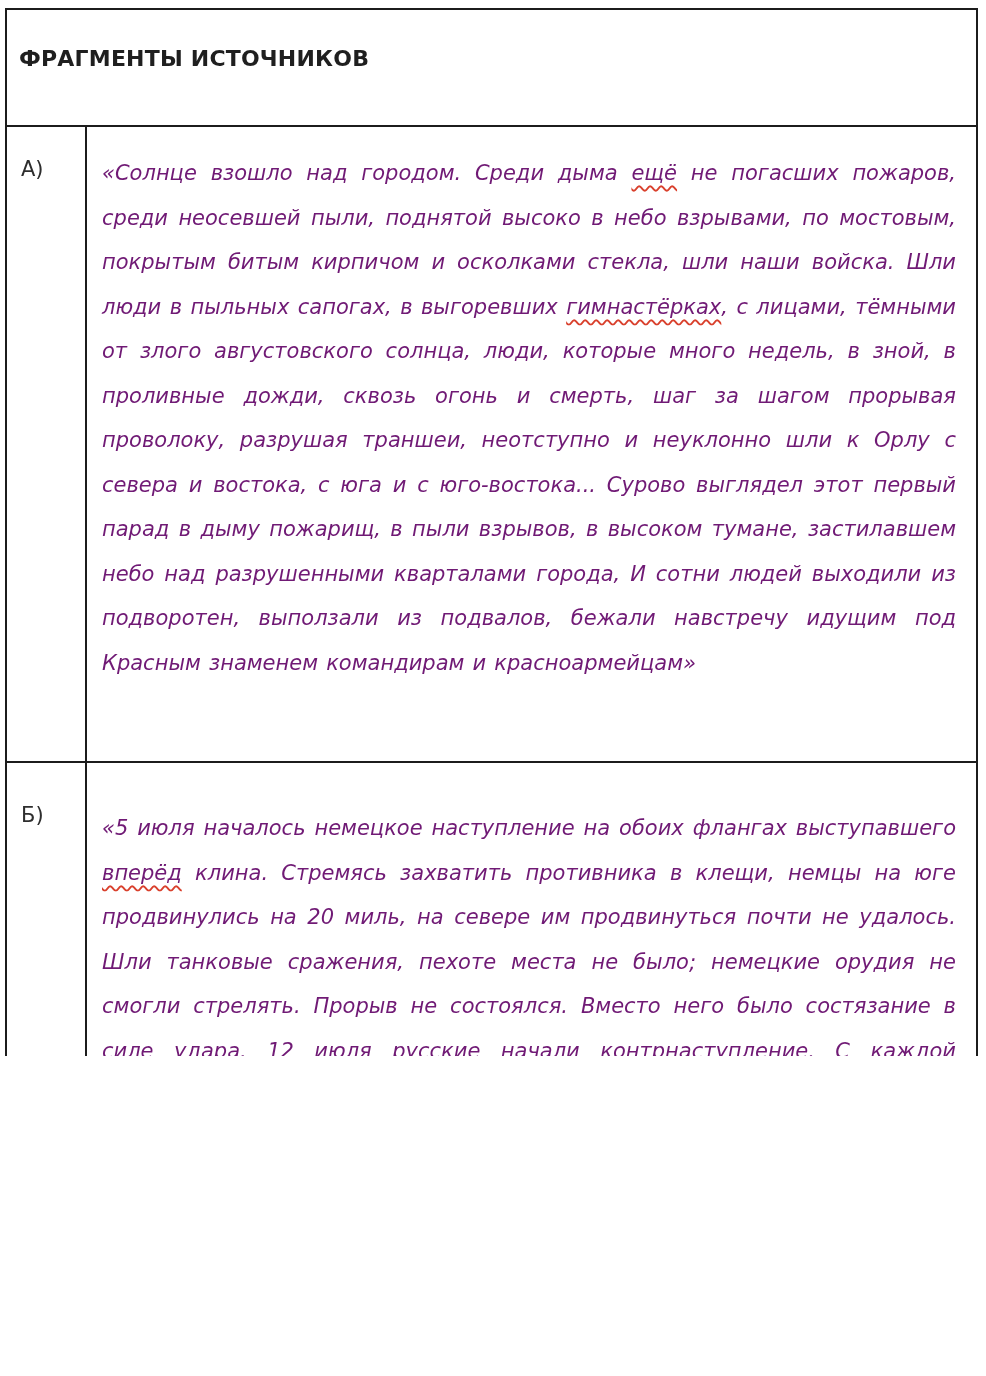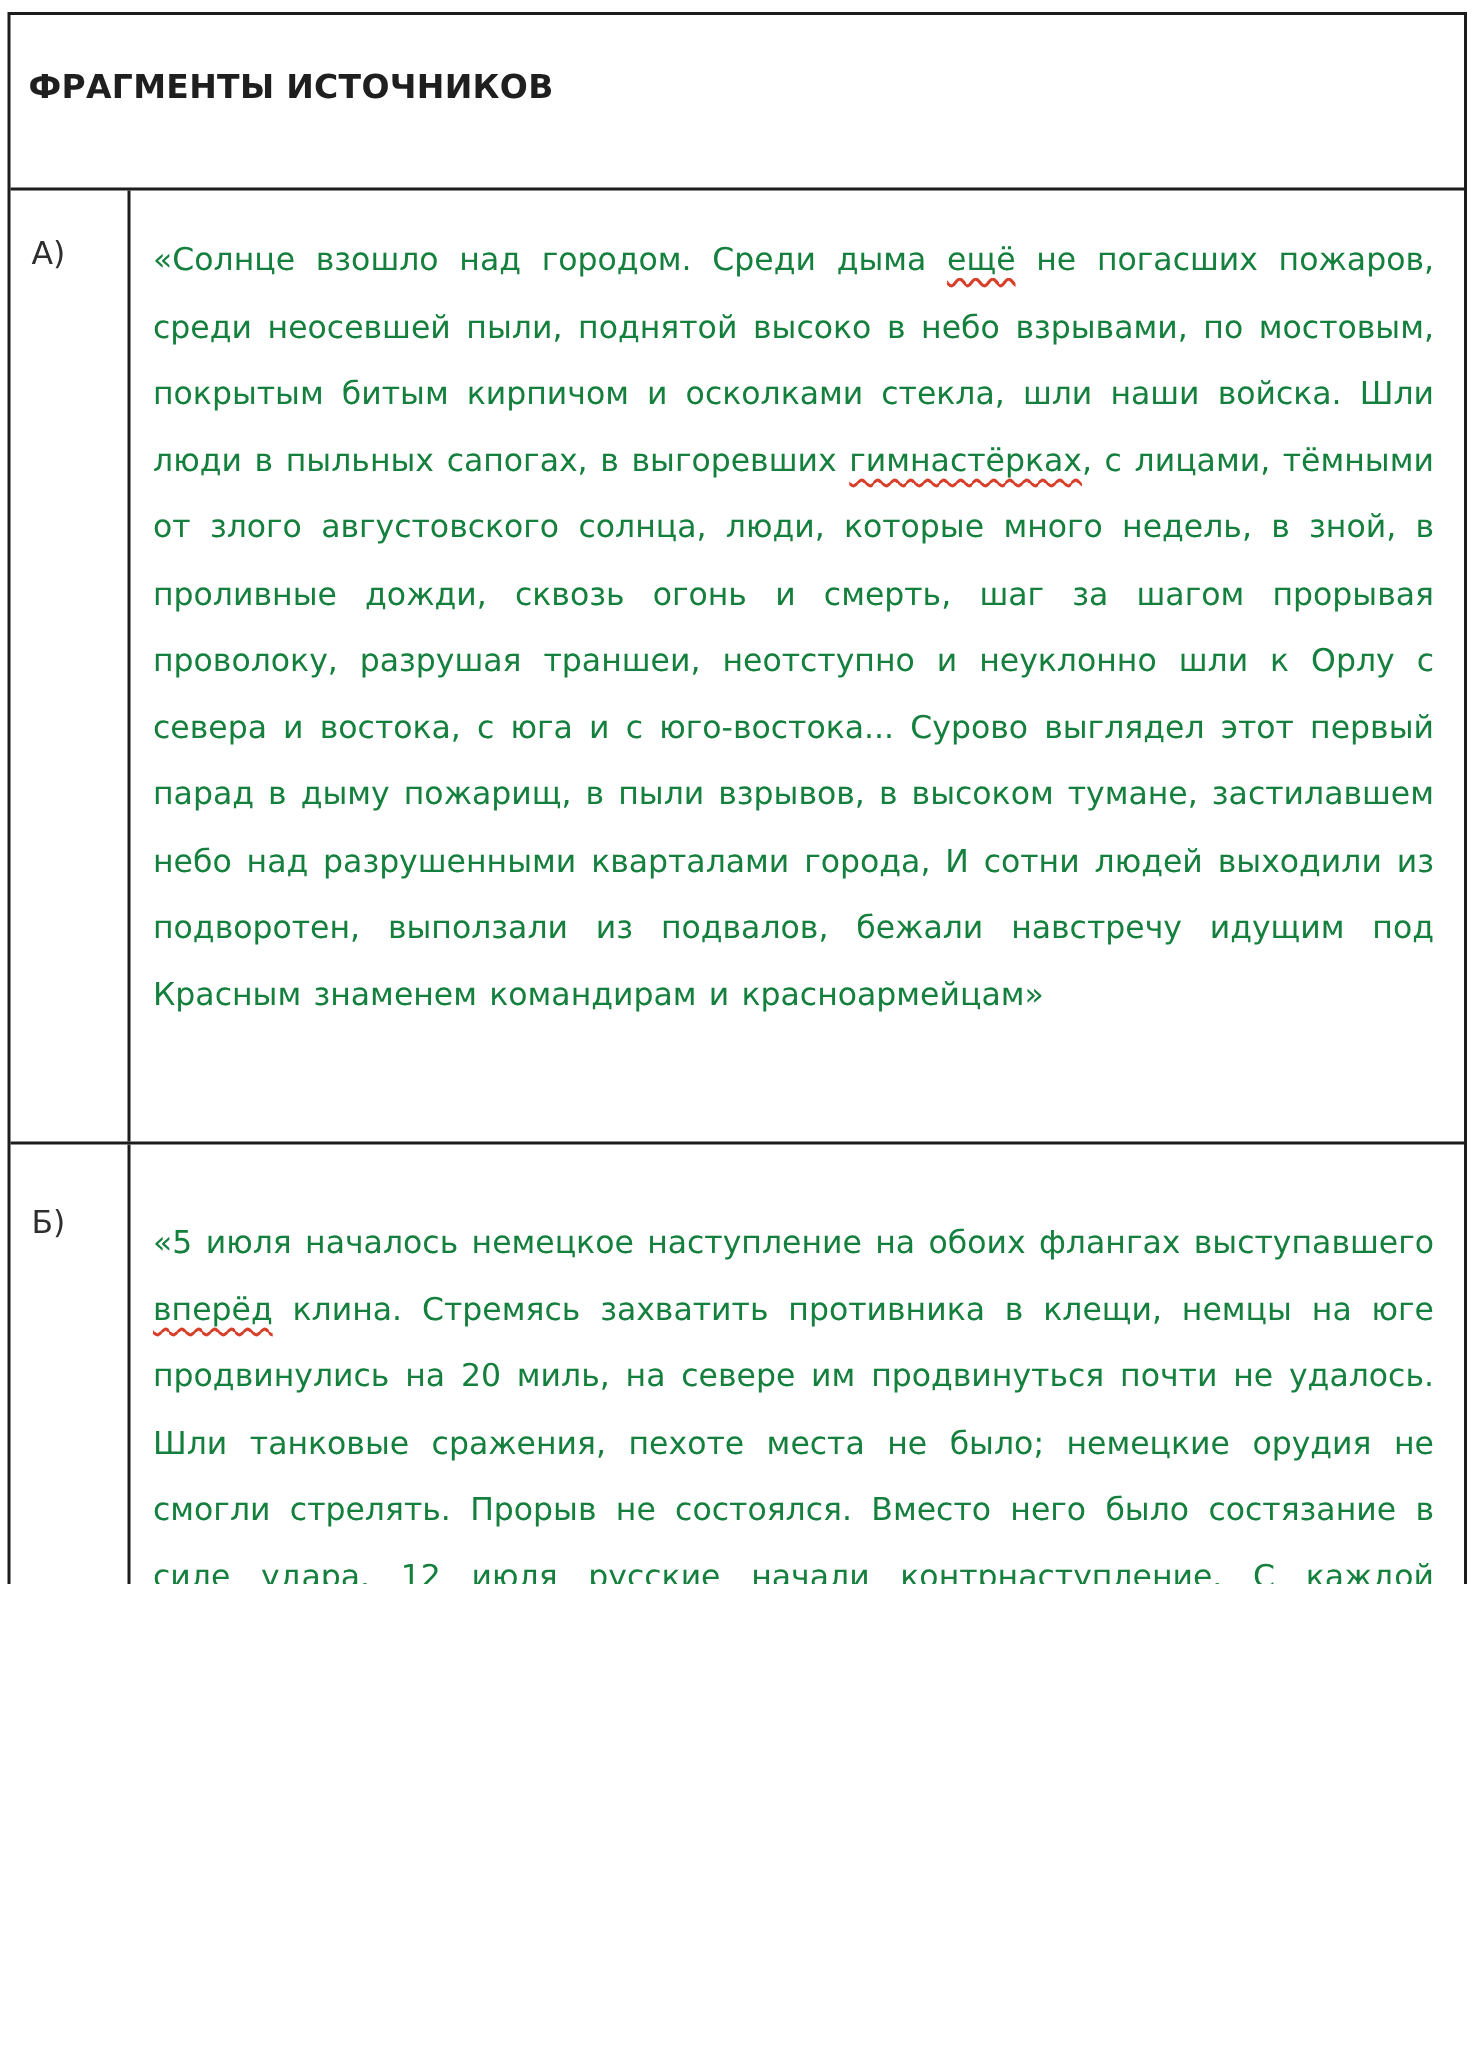--- a/index.html
+++ b/index.html
@@ -61,21 +61,22 @@
     padding-top: 40px;
   }
   .text-cell {
     flex: 1 1 auto;
     box-sizing: border-box;
     padding: 24px 20px 28px 15px;
     font-size: 21px;
     line-height: 44.5px;
     text-align: justify;
     word-spacing: 1.5px;
-    color: #15803d;
+    color: #701a75;
+    font-style: italic;
   }
   .row-b .text-cell {
     padding-top: 43px;
   }
   .misspell {
     text-decoration: underline;
     text-decoration-style: wavy;
     text-decoration-color: #d9402c;
     text-decoration-thickness: 2px;
     text-underline-offset: 5px;

